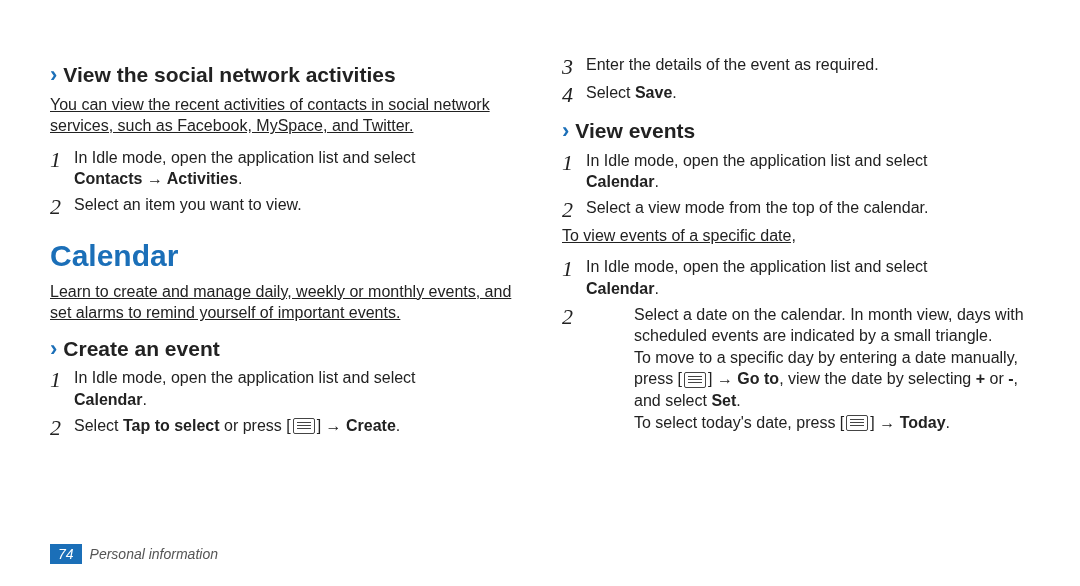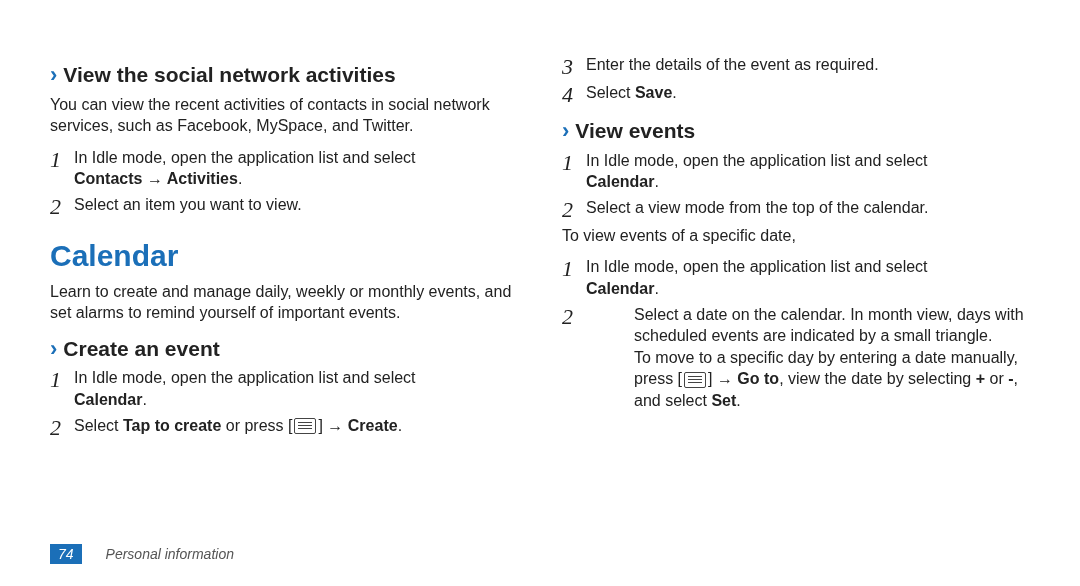--- a/index.html
+++ b/index.html
@@ -40,20 +40,21 @@
     font-size: 22px;
   }
   .section-title {
     color: #1b6fb8;
     font-size: 30px;
     font-weight: bold;
     margin: 18px 0 4px 0;
   }
   .para {
     margin: 2px 0 10px 0;
+    text-decoration: underline;
   }
   .step {
     display: flex;
     align-items: flex-start;
     margin: 4px 0;
   }
   .step .num {
     font-family: Georgia, "Times New Roman", serif;
     font-style: italic;
     font-size: 22px;
@@ -84,21 +85,21 @@
     content: "";
     position: absolute;
     left: 3px; right: 3px; top: 3px;
     border-top: 1.5px solid #444;
     box-shadow: 0 3px 0 #444, 0 6px 0 #444;
   }
   .footer {
     display: flex;
     align-items: center;
     padding: 4px 0 0 50px;
-    gap: 24px;
+    gap: 8px;
     font-style: italic;
     color: #555;
     font-size: 14px;
   }
   .page-num {
     background: #1b6fb8;
     color: #fff;
     font-style: italic;
     padding: 2px 8px;
     font-size: 14px;
@@ -137,21 +138,21 @@
     <div class="step">
       <div class="num">1</div>
       <div class="text">
         <span>In Idle mode, open the application list and select </span><br>
         <b>Calendar</b><span>.</span>
       </div>
     </div>
     <div class="step">
       <div class="num">2</div>
       <div class="text">
-        <span>Select </span><b>Tap to create</b><span> or press [</span><span class="menu-icon"></span><span>] → </span><b>Create</b><span>.</span>
+        <span>Select </span><b>Tap to select</b><span> or press [</span><span class="menu-icon"></span><span>] → </span><b>Create</b><span>.</span>
       </div>
     </div>
 
   </div>
 
   <div class="col">
 
     <div class="step">
       <div class="num">3</div>
       <div class="text">Enter the details of the event as required.</div>
@@ -188,20 +189,23 @@
         <b>Calendar</b><span>.</span>
       </div>
     </div>
     <div class="step">
       <div class="num">2</div>
       <div class="text">
         <span class="indent">Select a date on the calendar. In month view, days with scheduled events are indicated by a small triangle.</span>
         <span class="indent">
           <span>To move to a specific day by entering a date manually, press [</span><span class="menu-icon"></span><span>] → </span><b>Go to</b><span>, view the date by selecting </span><b>+</b><span> or </span><b>-</b><span>, and select </span><b>Set</b><span>.</span>
         </span>
+        <span class="indent">
+          <span>To select today's date, press [</span><span class="menu-icon"></span><span>] → </span><b>Today</b><span>.</span>
+        </span>
       </div>
     </div>
 
   </div>
 </div>
 
 <div class="footer">
   <span class="page-num">74</span>
   <span>Personal information</span>
 </div>

